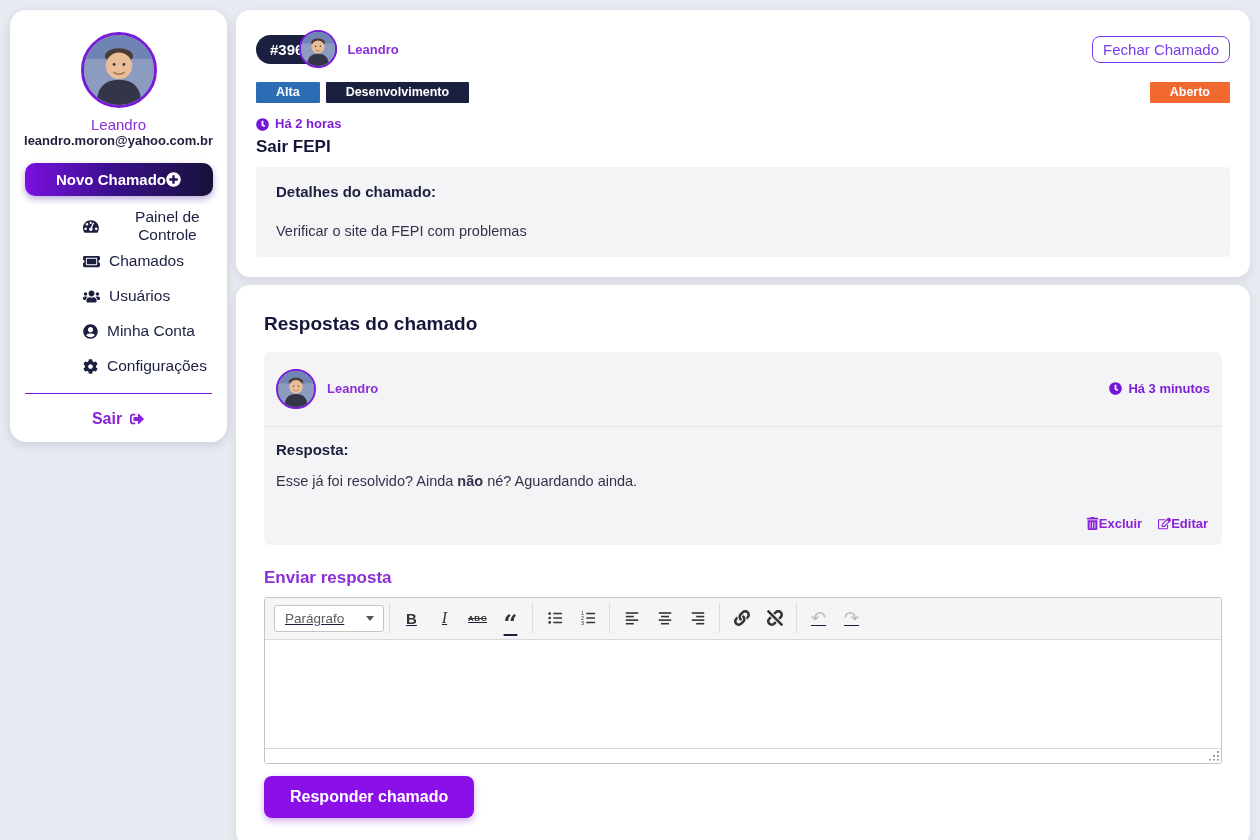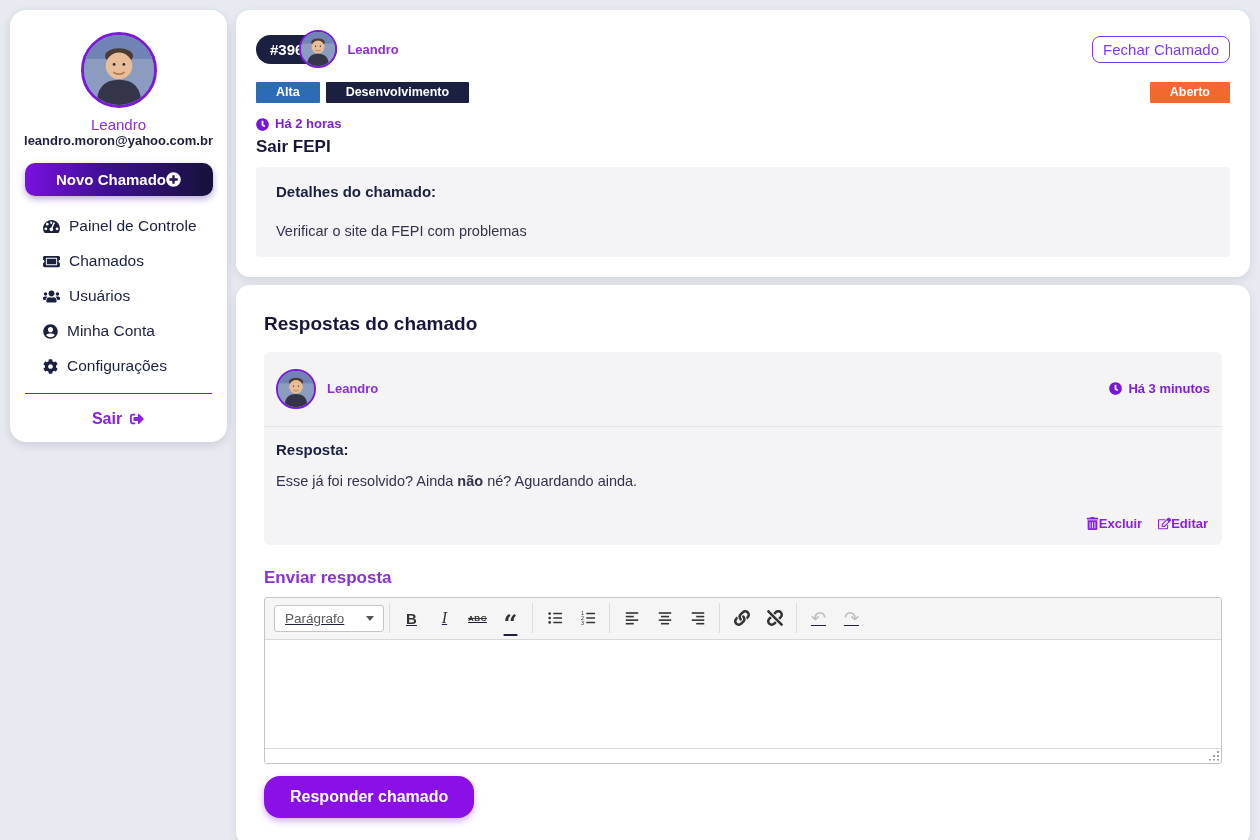--- a/index.html
+++ b/index.html
@@ -27,21 +27,21 @@
   .profile-name { color:#8b2fd6; font-size:15px; margin-top:8px; }
   .profile-email { color:#1f1f3d; font-size:13px; font-weight:700; }
   .new-ticket-btn {
     margin:15px auto 0; width:188px; height:33px; border:none; cursor:pointer;
     border-radius:10px; display:flex; align-items:center; justify-content:center; 
     background:linear-gradient(90deg,#7a10e0 0%, #3c0f8f 45%, #151238 100%);
     color:#fff; font-weight:700; font-size:15px;
     box-shadow:0 3px 7px rgba(60,10,150,.35);
     font-family:"Liberation Sans", sans-serif;
   }
-  .nav { margin-top:20px; text-align:left; padding-left:33px; }
+  .nav { margin-top:20px; text-align:center; padding-left:33px;margin-left:40px; }
   .nav-item { display:flex; align-items:center; gap:9px; margin-bottom:15px;
     height:20px; font-size:15.5px; font-weight:500; color:#1b2040; cursor:pointer; }
   .nav-item .ic { width:17px; height:15px; }
   .side-divider { border:none; border-top:1px solid #7a1bd8; margin:17px 15px 0; }
   .logout { display:flex; align-items:center; justify-content:center; gap:7px;
     margin-top:16px; color:#8b21d8; font-weight:700; font-size:16px; cursor:pointer; }
 
   .ic { fill:currentColor; display:inline-block; vertical-align:middle; }
 
   
@@ -117,21 +117,21 @@
   .tb-strike { font-size:8px; font-weight:700; text-decoration:line-through; color:#333; letter-spacing:.5px; }
   .tb-quote { font-family:"DejaVu Serif", serif; font-size:24px; font-weight:700; color:#333; line-height:0; margin-top:12px; }
   .tb-disabled { color:#bcbcbc; font-size:18px; }
   .editor-content { background:#fff; height:108px; }
   .editor-statusbar { background:#fff; height:15px; border-top:1px solid #d9d9d9; position:relative; }
   .resize-grip { position:absolute; right:2px; bottom:2px; width:11px; height:11px;
     background-image:radial-gradient(#9a9a9a 1px, transparent 1.1px);
     background-size:4px 4px; clip-path:polygon(100% 0, 100% 100%, 0 100%); cursor:nwse-resize; }
 
   .submit-btn { margin-top:12px; background:#8b10e8; color:#fff; border:none; cursor:pointer;
-    font-weight:700; font-size:16px; padding:0 26px; height:42px; border-radius:16px;
+    font-weight:700; font-size:16px; padding:0 26px; height:42px; border-radius:8px;
     box-shadow:0 3px 7px rgba(120,20,210,.35); font-family:"Liberation Sans", sans-serif; }
 </style>
 </head>
 <body>
 
 <svg width="0" height="0" style="position:absolute">
   <defs>
     <g id="face">
       <rect width="100" height="100" fill="#8c9cc0"></rect>
       <rect x="0" y="0" width="100" height="34" fill="#6f83b4"></rect>

